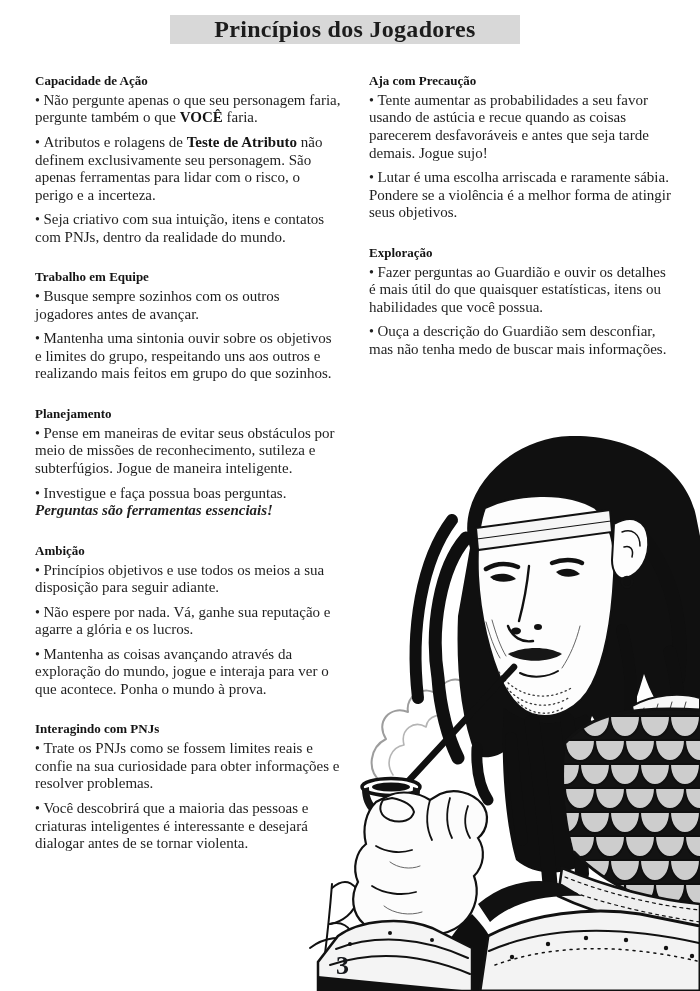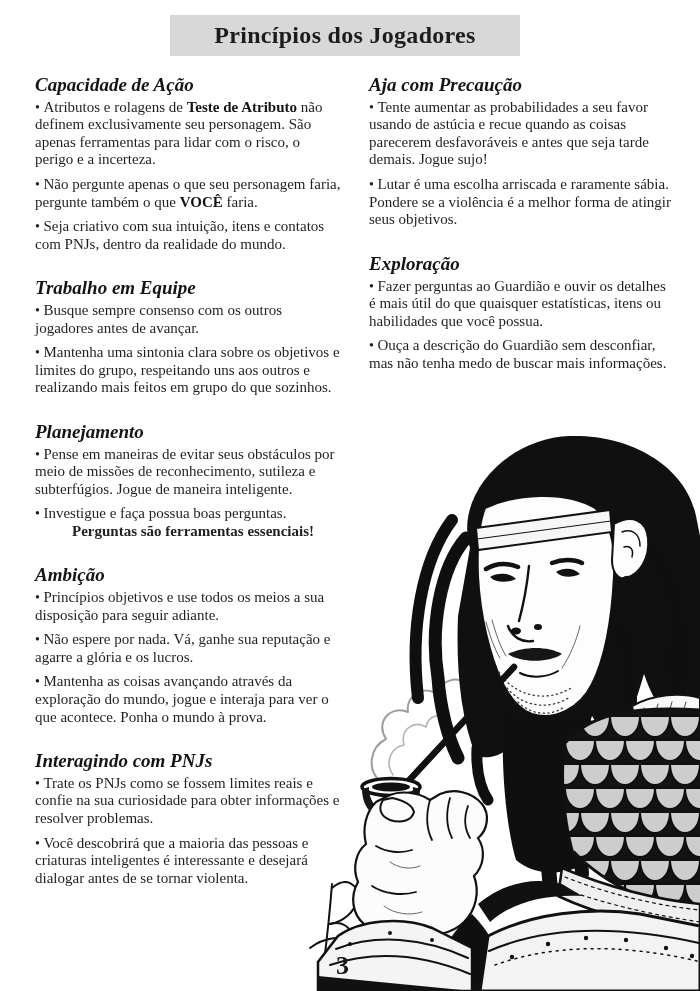--- a/index.html
+++ b/index.html
@@ -3,42 +3,42 @@
 <meta charset="utf-8">
 <style>
   html,body{margin:0;padding:0;background:#888;}
   .page{
     position:relative;width:700px;height:991px;margin:0 auto;
     background:#ffffff;overflow:hidden;
     font-family:"Liberation Serif","DejaVu Serif",serif;
     color:#1f1f1f;
   }
   .title-box{
-    position:absolute;left:170px;top:15px;width:350px;height:41px;
+    position:absolute;left:170px;top:15px;width:350px;height:29px;
     background:#d8d8d8;display:flex;align-items:center;justify-content:center;
   }
   .title-box h1{
     margin:0;font-size:24px;font-weight:bold;color:#1c1c1c;letter-spacing:.3px;
   }
   .columns{
     position:absolute;left:35px;top:74px;width:640px;
     display:flex;gap:28px;
   }
   .col{width:306px;}
   .col section{margin:0;}
   .col h3{
-    font-size:19px;font-weight:bold;color:#141414;
-    margin:24px 0 3px 0;line-height:1.15;font-style:italic;
+    font-size:13px;font-weight:bold;color:#141414;
+    margin:24px 0 3px 0;line-height:1.15;
   }
   .col section:first-child h3{margin-top:0;}
   .col p{
     font-size:15px;line-height:1.17;margin:0 0 7px 0;color:#1f1f1f;
   }
   .col p strong{color:#141414;}
-  .col p .bi{font-weight:bold;margin-left:37px;}
+  .col p .bi{font-weight:bold;font-style:italic;}
   .bullet{font-size:14px;}
   .page-number{
     position:absolute;left:336px;top:951px;
     font-size:26px;font-weight:bold;color:#16181c;
   }
   .illustration{
     position:absolute;right:0;bottom:0;width:420px;height:575px;
   }
   .ink{stroke:#111;fill:none;stroke-linecap:round;stroke-linejoin:round;}
 </style>
@@ -48,28 +48,28 @@
 <div class="page">
 
   <div class="title-box">
     <h1>Princípios dos Jogadores</h1>
   </div>
 
   <div class="columns">
     <div class="col">
         <section>
           <h3>Capacidade de Ação</h3>
+          <p><span class="bullet">• </span><span>Não pergunte apenas o que seu personagem faria, pergunte também o que </span><strong>VOCÊ</strong><span> faria.</span></p>
           <p><span class="bullet">• </span><span>Atributos e rolagens de </span><strong>Teste de Atributo</strong><span> não definem exclusivamente seu personagem. São apenas ferramentas para lidar com o risco, o perigo e a incerteza.</span></p>
-          <p><span class="bullet">• </span><span>Não pergunte apenas o que seu personagem faria, pergunte também o que </span><strong>VOCÊ</strong><span> faria.</span></p>
           <p><span class="bullet">• </span><span>Seja criativo com sua intuição, itens e contatos com PNJs, dentro da realidade do mundo.</span></p>
         </section>
         <section>
           <h3>Trabalho em Equipe</h3>
-          <p><span class="bullet">• </span><span>Busque sempre consenso com os outros jogadores antes de avançar.</span></p>
-          <p><span class="bullet">• </span><span>Mantenha uma sintonia clara sobre os objetivos e limites do grupo, respeitando uns aos outros e realizando mais feitos em grupo do que sozinhos.</span></p>
+          <p><span class="bullet">• </span><span>Busque sempre sozinhos com os outros jogadores antes de avançar.</span></p>
+          <p><span class="bullet">• </span><span>Mantenha uma sintonia ouvir sobre os objetivos e limites do grupo, respeitando uns aos outros e realizando mais feitos em grupo do que sozinhos.</span></p>
         </section>
         <section>
           <h3>Planejamento</h3>
           <p><span class="bullet">• </span><span>Pense em maneiras de evitar seus obstáculos por meio de missões de reconhecimento, sutileza e subterfúgios. Jogue de maneira inteligente.</span></p>
           <p><span class="bullet">• </span><span>Investigue e faça possua boas perguntas. </span><span class="bi">Perguntas são ferramentas essenciais!</span></p>
         </section>
         <section>
           <h3>Ambição</h3>
           <p><span class="bullet">• </span><span>Princípios objetivos e use todos os meios a sua disposição para seguir adiante.</span></p>
           <p><span class="bullet">• </span><span>Não espere por nada. Vá, ganhe sua reputação e agarre a glória e os lucros.</span></p>

